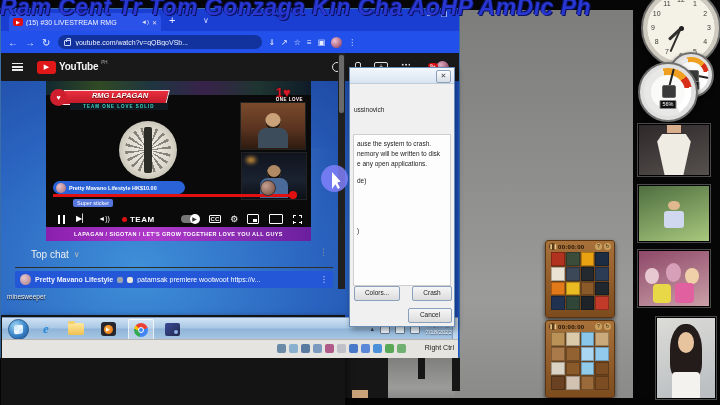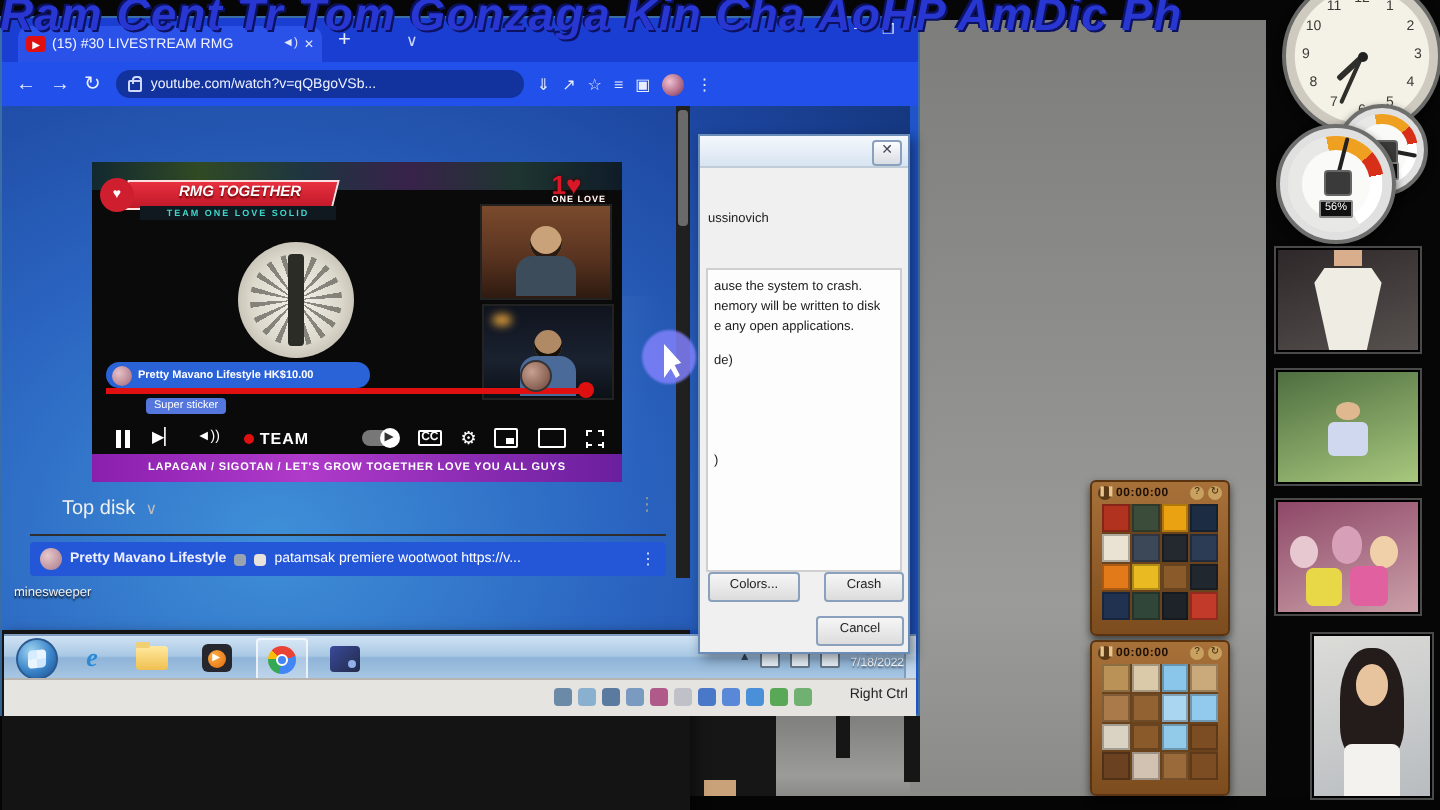--- a/index.html
+++ b/index.html
@@ -291,26 +291,45 @@
         </div>
         <span class="tb-icon">⇓</span>
         <span class="tb-icon">↗</span>
         <span class="tb-icon">☆</span>
         <span class="tb-icon">≡</span>
         <span class="tb-icon">▣</span>
         <span class="tb-avatar"></span>
         <span class="tb-icon">⋮</span>
       </div>
 
+      <div class="yt-header">
+        <span class="burger"></span>
+        <span class="yt-logo">
+          <span class="yt-play">▶</span>
+          <span class="yt-word">YouTube</span>
+          <span class="yt-region">PH</span>
+        </span>
+        <span class="yt-right">
+          <span class="search-ico"></span>
+          <span class="mic-ico"></span>
+          <span class="create-ico">+</span>
+          <span class="grid-ico"></span>
+          <span class="bell-wrap">
+            <span class="bell"></span>
+            <span class="badge">9+</span>
+          </span>
+          <span class="yt-avatar"></span>
+        </span>
+      </div>
 
       <div class="player">
         <div class="confetti"></div>
         <div class="onelove-badge">♥</div>
         <div class="banner"></div>
-        <div class="banner-text">RMG TOGETHER</div>
+        <div class="banner-text">RMG LAPAGAN</div>
         <div class="banner-sub">TEAM ONE LOVE SOLID</div>
         <div class="ol-logo">
           <span>1♥</span>
           <small>ONE LOVE</small>
         </div>
         <div class="cam cam1"><span class="glow"></span><span class="head"></span><span class="body"></span></div>
         <div class="cam cam2">
             <span class="glow"></span>
             <span class="head"></span>
             <span class="body"></span>
@@ -341,21 +360,21 @@
           <span class="pip-ico"></span>
           <span class="theater-ico"></span>
           <span class="fs-ico"></span>
         </div>
         <div class="ticker">
           <span>LAPAGAN / SIGOTAN / LET'S GROW TOGETHER LOVE YOU ALL GUYS</span>
         </div>
       </div>
 
       <div class="topchat">
-        <span>Top disk</span>
+        <span>Top chat</span>
         <span class="chev">∨</span>
       </div>
       <span class="chat-dots">⋮</span>
       <div class="chat-divider"></div>
       <div class="chat-row">
         <span class="chat-avatar"></span>
         <span class="chat-author">Pretty Mavano Lifestyle</span>
         <span class="chat-badge" style="background:#9aa4b0;"></span>
         <span class="chat-badge" style="background:#e8e4dc;"></span>
         <span class="chat-msg">patamsak premiere wootwoot https://v...</span>

